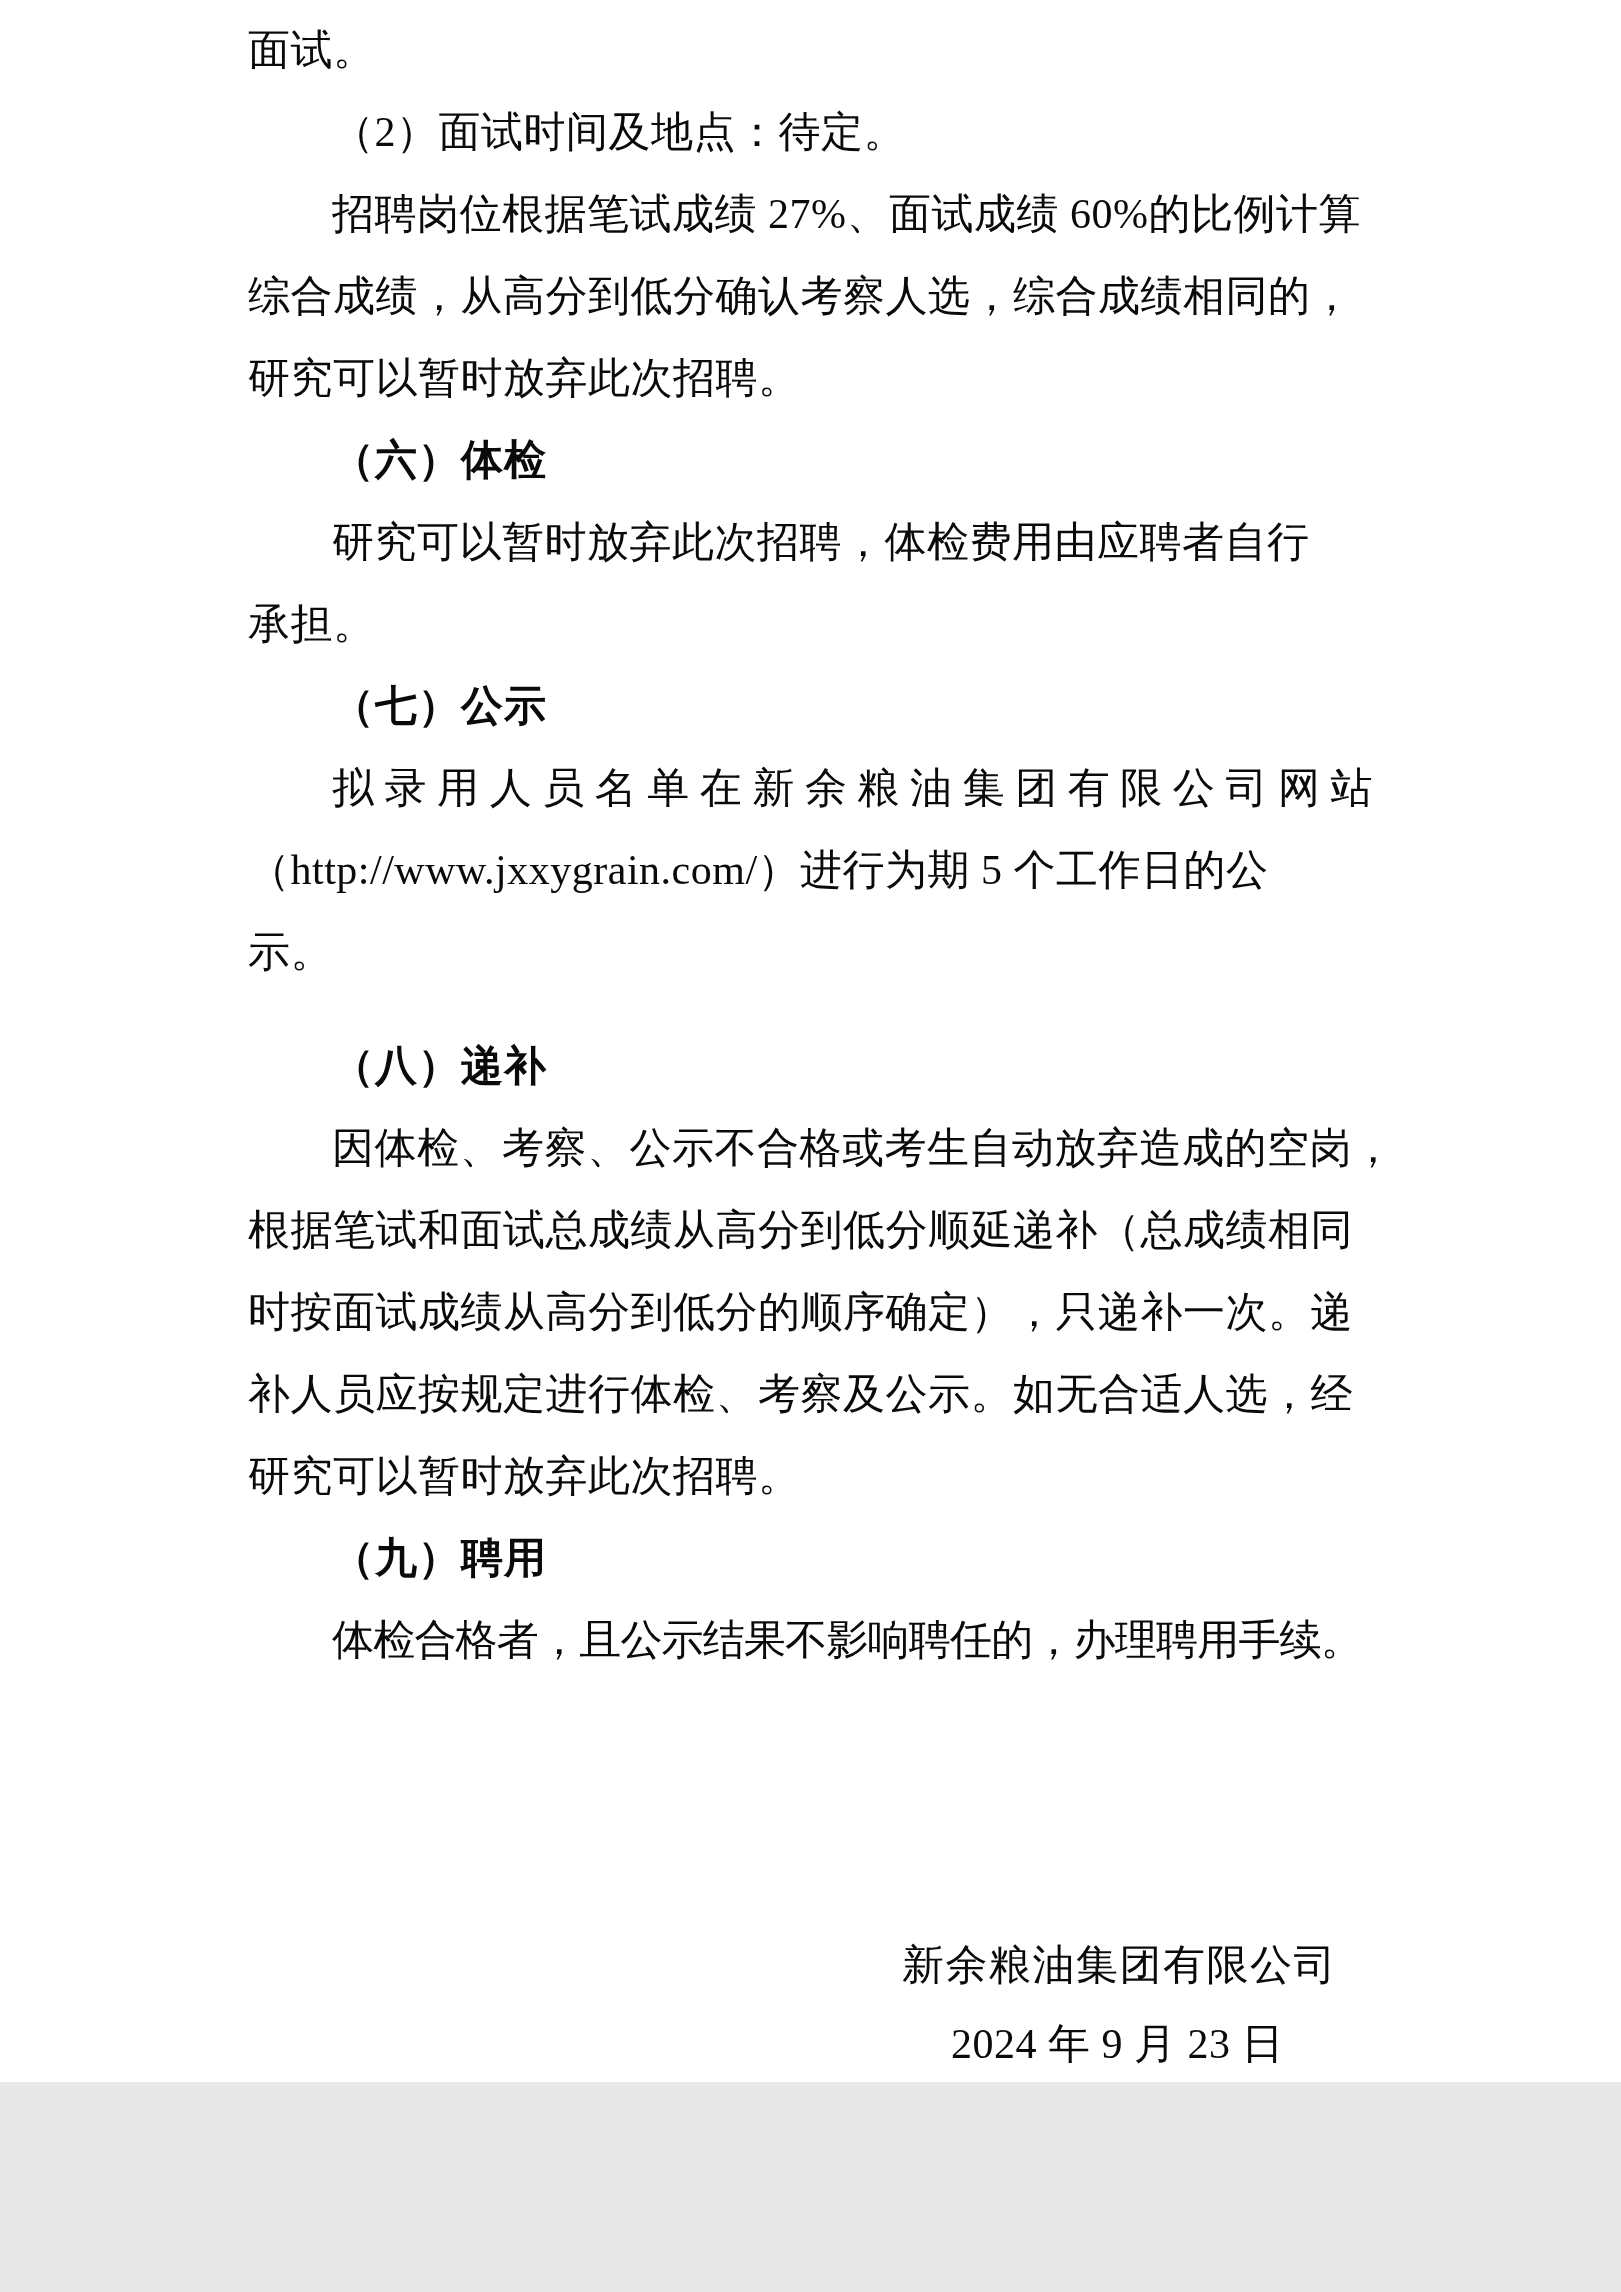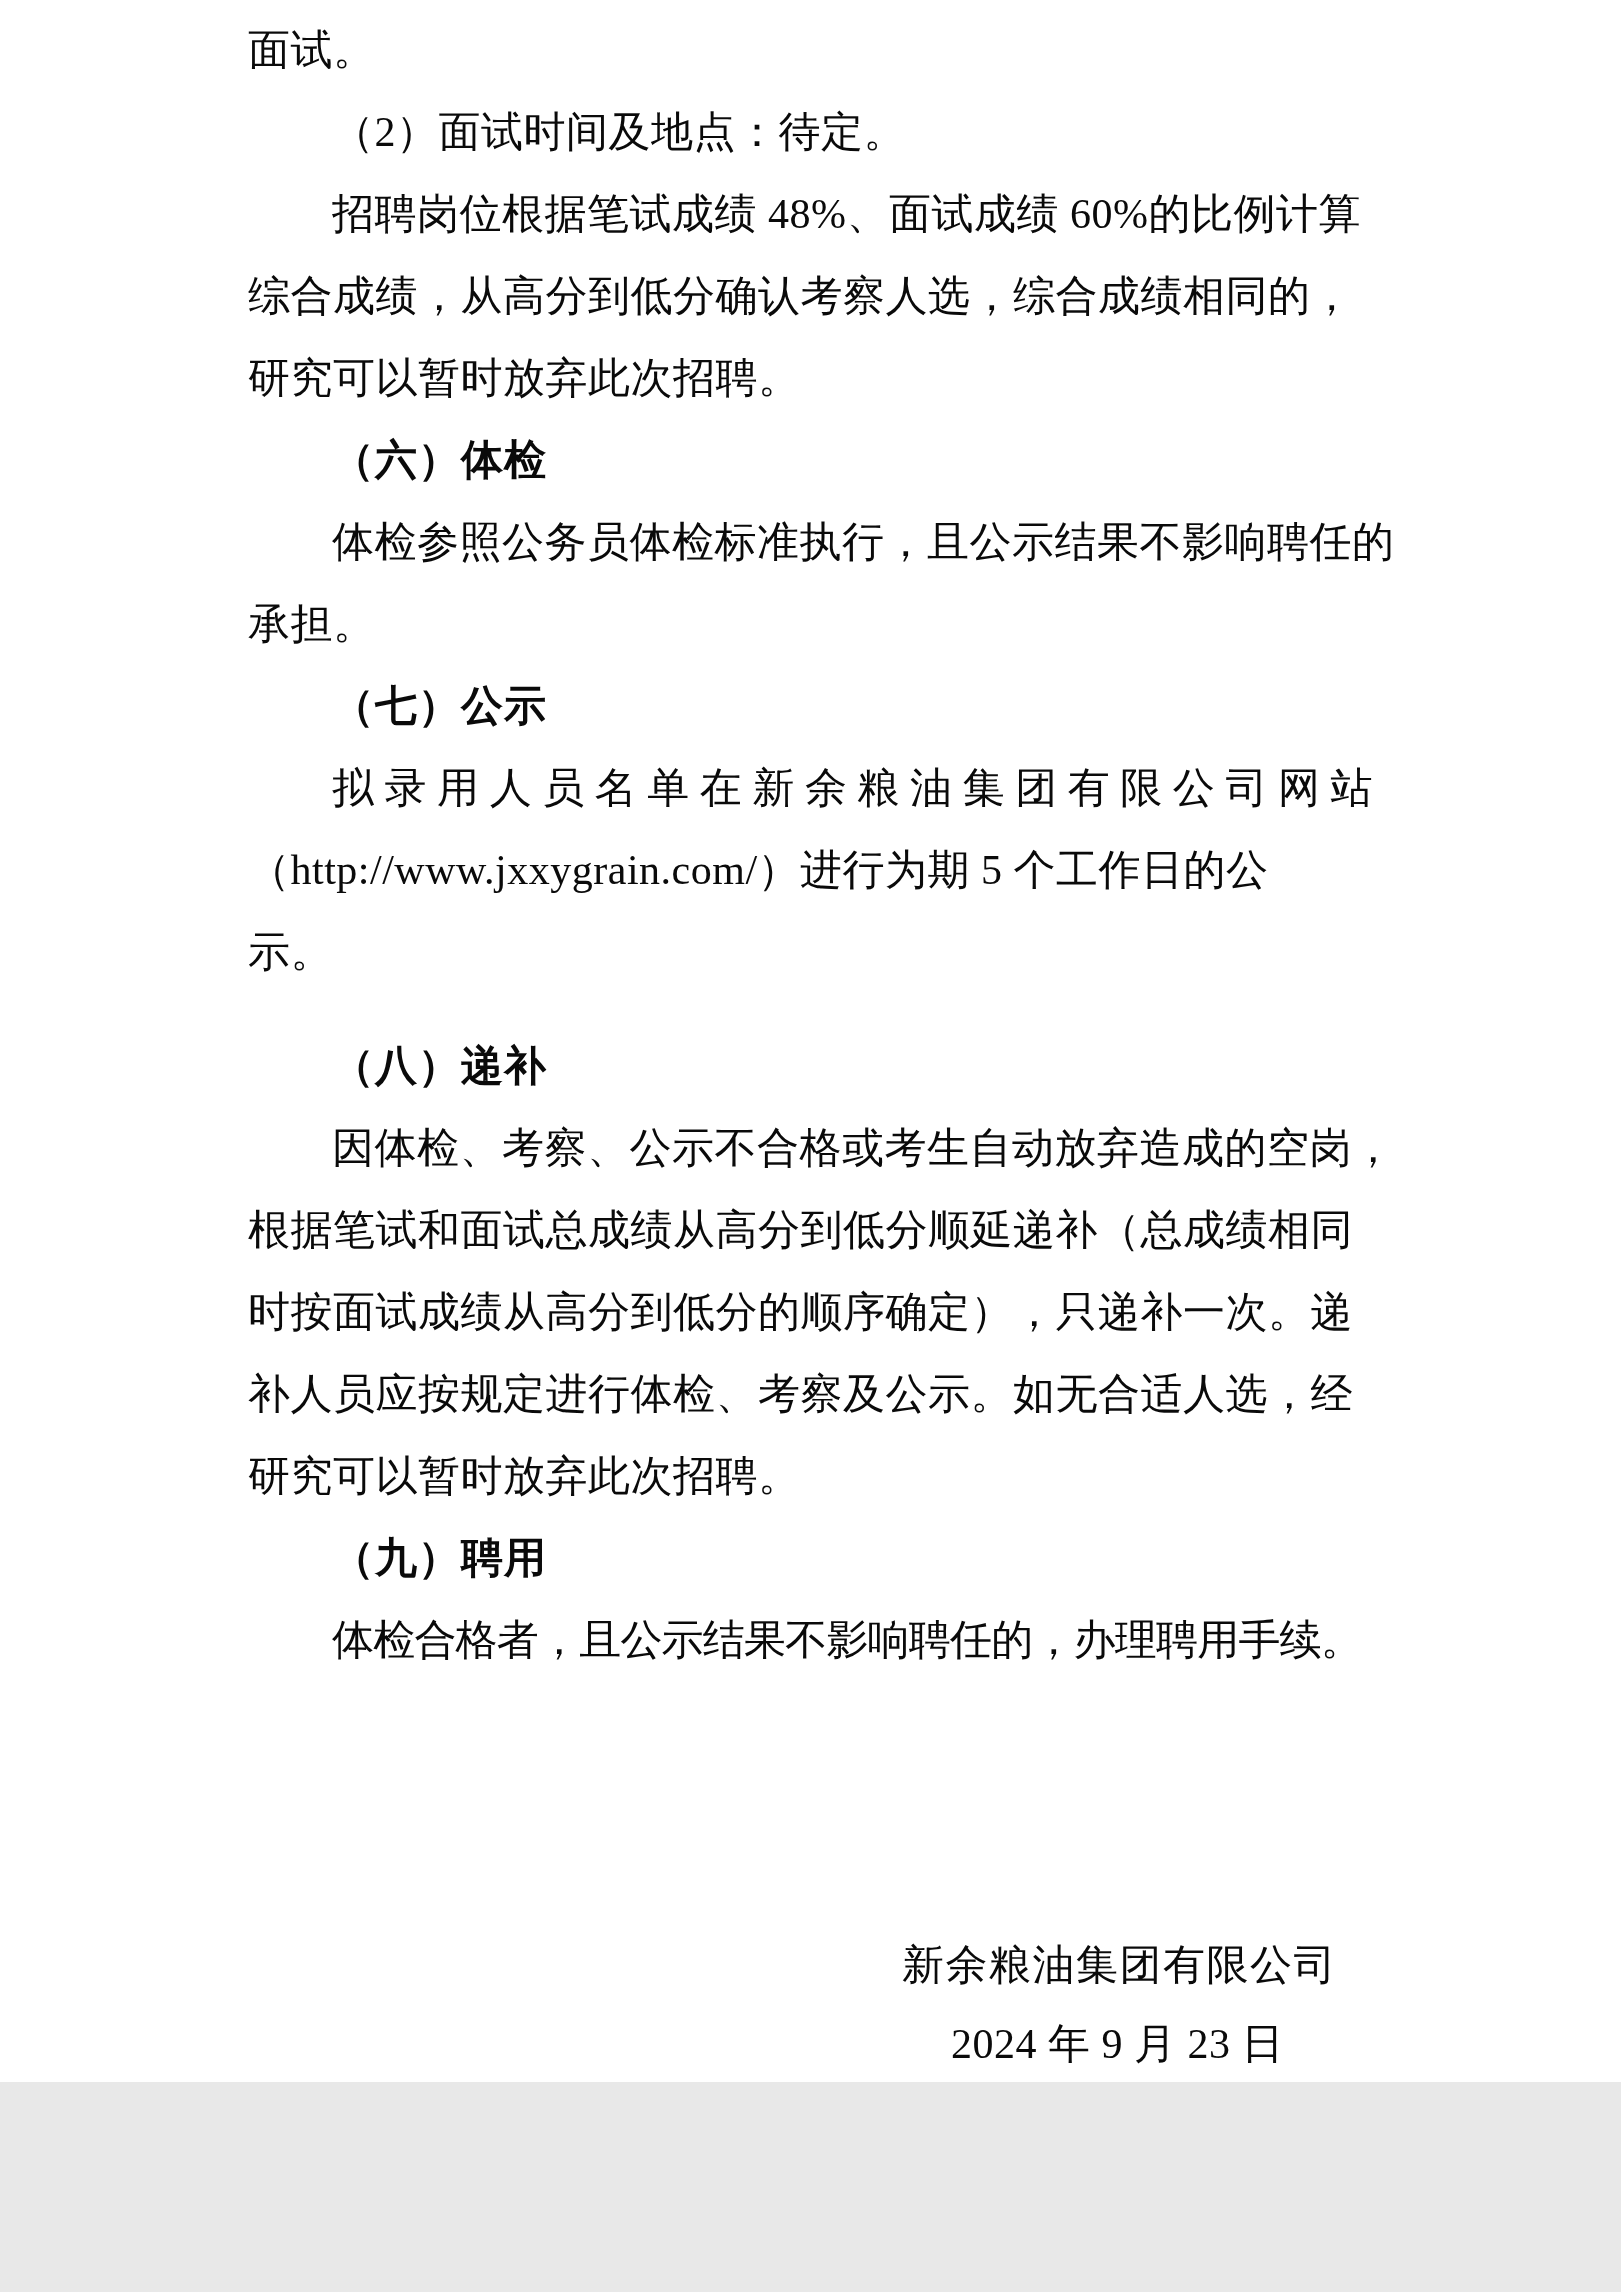--- a/index.html
+++ b/index.html
@@ -59,25 +59,25 @@
     letter-spacing: 0.5px;
   }
 </style>
 </head>
 <body>
 
 <div class="page">
   <div class="content">
     <div class="line">面试。</div>
     <div class="line indent">（2）面试时间及地点：待定。</div>
-    <div class="line indent">招聘岗位根据笔试成绩 48%、面试成绩 60%的比例计算</div>
+    <div class="line indent">招聘岗位根据笔试成绩 27%、面试成绩 60%的比例计算</div>
     <div class="line">综合成绩，从高分到低分确认考察人选，综合成绩相同的，</div>
     <div class="line">研究可以暂时放弃此次招聘。</div>
     <div class="line indent heading">（六）体检</div>
-    <div class="line indent">体检参照公务员体检标准执行，且公示结果不影响聘任的</div>
+    <div class="line indent">研究可以暂时放弃此次招聘，体检费用由应聘者自行</div>
     <div class="line">承担。</div>
     <div class="line indent heading">（七）公示</div>
     <div class="line spread">拟录用人员名单在新余粮油集团有限公司网站</div>
     <div class="line">（http://www.jxxygrain.com/）进行为期 5 个工作日的公</div>
     <div class="line">示。</div>
     <div class="line indent heading gap-before">（八）递补</div>
     <div class="line indent">因体检、考察、公示不合格或考生自动放弃造成的空岗，</div>
     <div class="line">根据笔试和面试总成绩从高分到低分顺延递补（总成绩相同</div>
     <div class="line">时按面试成绩从高分到低分的顺序确定），只递补一次。递</div>
     <div class="line">补人员应按规定进行体检、考察及公示。如无合适人选，经</div>

